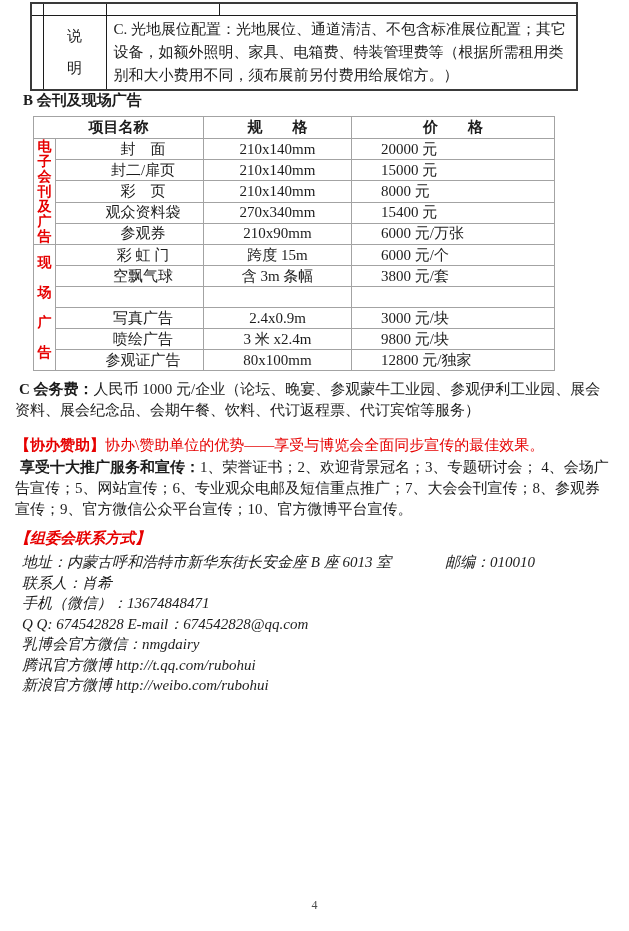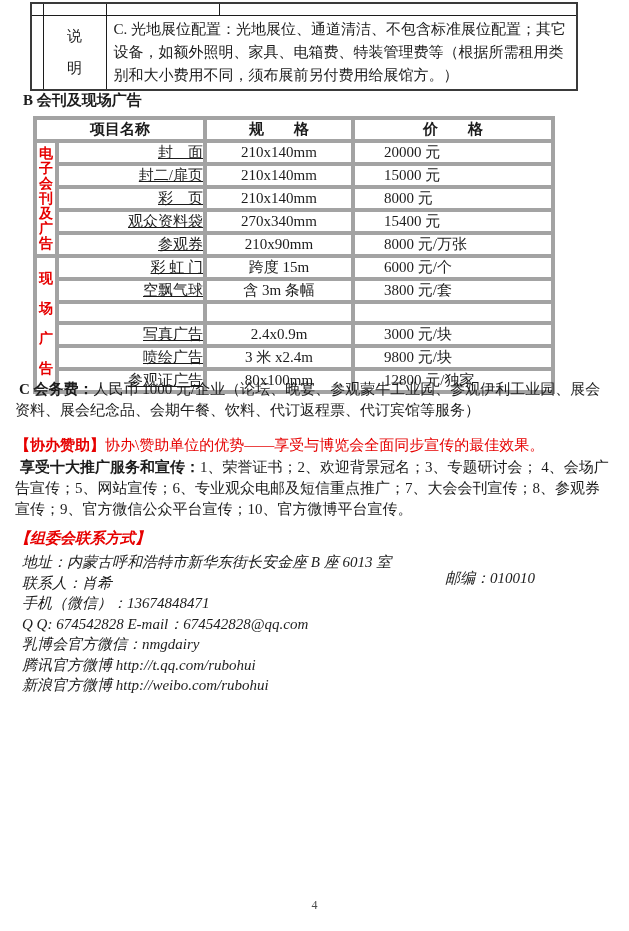--- a/index.html
+++ b/index.html
@@ -19,46 +19,46 @@
   .top-table tr.stub td { height:12px; }
   .note-label-cell { height:71px; }
   .note-label { display:flex; flex-direction:column; justify-content:space-around;
                 align-items:center; height:64px; }
   .note-text { padding:2px 6px 2px 7px; line-height:23px; }
 
   
   .heading-b { left:23px; top:91px; font-weight:bold; font-size:15px; }
 
   .main-table { left:33px; top:116px; width:522px; border:1.5px solid #2a2a2a; }
-  .main-table td, .main-table th { border:4px solid #a3a3a3; vertical-align:middle;
+  .main-table td, .main-table th { border:1px solid #a3a3a3; vertical-align:middle;
                                    font-weight:normal;margin-left:16px; }
   .main-table tr { height:21px; }
   .main-table tr.hdr { height:22px; }
   .main-table th { font-weight:bold; text-align:center; font-size:15px; }
-  .cell-name { text-align:right; padding-left:27px;text-decoration:underline; }
+  .cell-name { text-align:center; padding-left:27px; }
   .cell-spec { text-align:center; }
   .cell-price { text-align:left; padding-left:29px; }
   .group-cell { text-align:center; }
   .group-label { width:16px; margin:0 auto; word-break:break-all;
                  color:#e60000; font-weight:bold; font-size:14px; }
   .group-1 .group-label { line-height:15px; }
   .group-2 .group-label { line-height:30px; }
 
   
   .para { line-height:21px; }
   .section-c { left:15px; top:379px; width:588px; text-indent:4px; }
   .bold { font-weight:bold; }
   .sponsor-line { left:15px; top:435px; width:600px; color:#e60000; }
   .services { left:15px; top:457px; width:594px; text-indent:5px; }
 
   
   .contact { left:15px; top:528px; width:600px;font-style:italic; }
   .contact-heading { color:#e60000; font-weight:bold; margin-bottom:3px; line-height:21px; }
   .contact-line { line-height:20.5px; padding-left:7px; position:relative; }
-  .postcode { position:absolute; left:430px; top:16px; }
+  .postcode { position:absolute; left:430px; top:0; }
 
   .page-number { left:0; top:898px; width:629px; text-align:center;
                  font-size:12px; color:#4a4a4a; }
 </style>
 </head>
 <body>
 
 <table class="abs top-table">
   <colgroup>
       <col style="width:12px">
@@ -121,21 +121,21 @@
     <td class="cell-price">8000 元</td>
   </tr>
   <tr>
     <td class="cell-name">观众资料袋</td>
     <td class="cell-spec">270x340mm</td>
     <td class="cell-price">15400 元</td>
   </tr>
   <tr>
     <td class="cell-name">参观券</td>
     <td class="cell-spec">210x90mm</td>
-    <td class="cell-price">8000 元/万张</td>
+    <td class="cell-price">6000 元/万张</td>
   </tr>
 
   <tr>
     <td rowspan="6" class="group-cell group-2">
       <div class="group-label">现场广告</div>
     </td>
     <td class="cell-name">彩 虹 门</td>
     <td class="cell-spec">跨度 15m</td>
     <td class="cell-price">6000 元/个</td>
   </tr>

